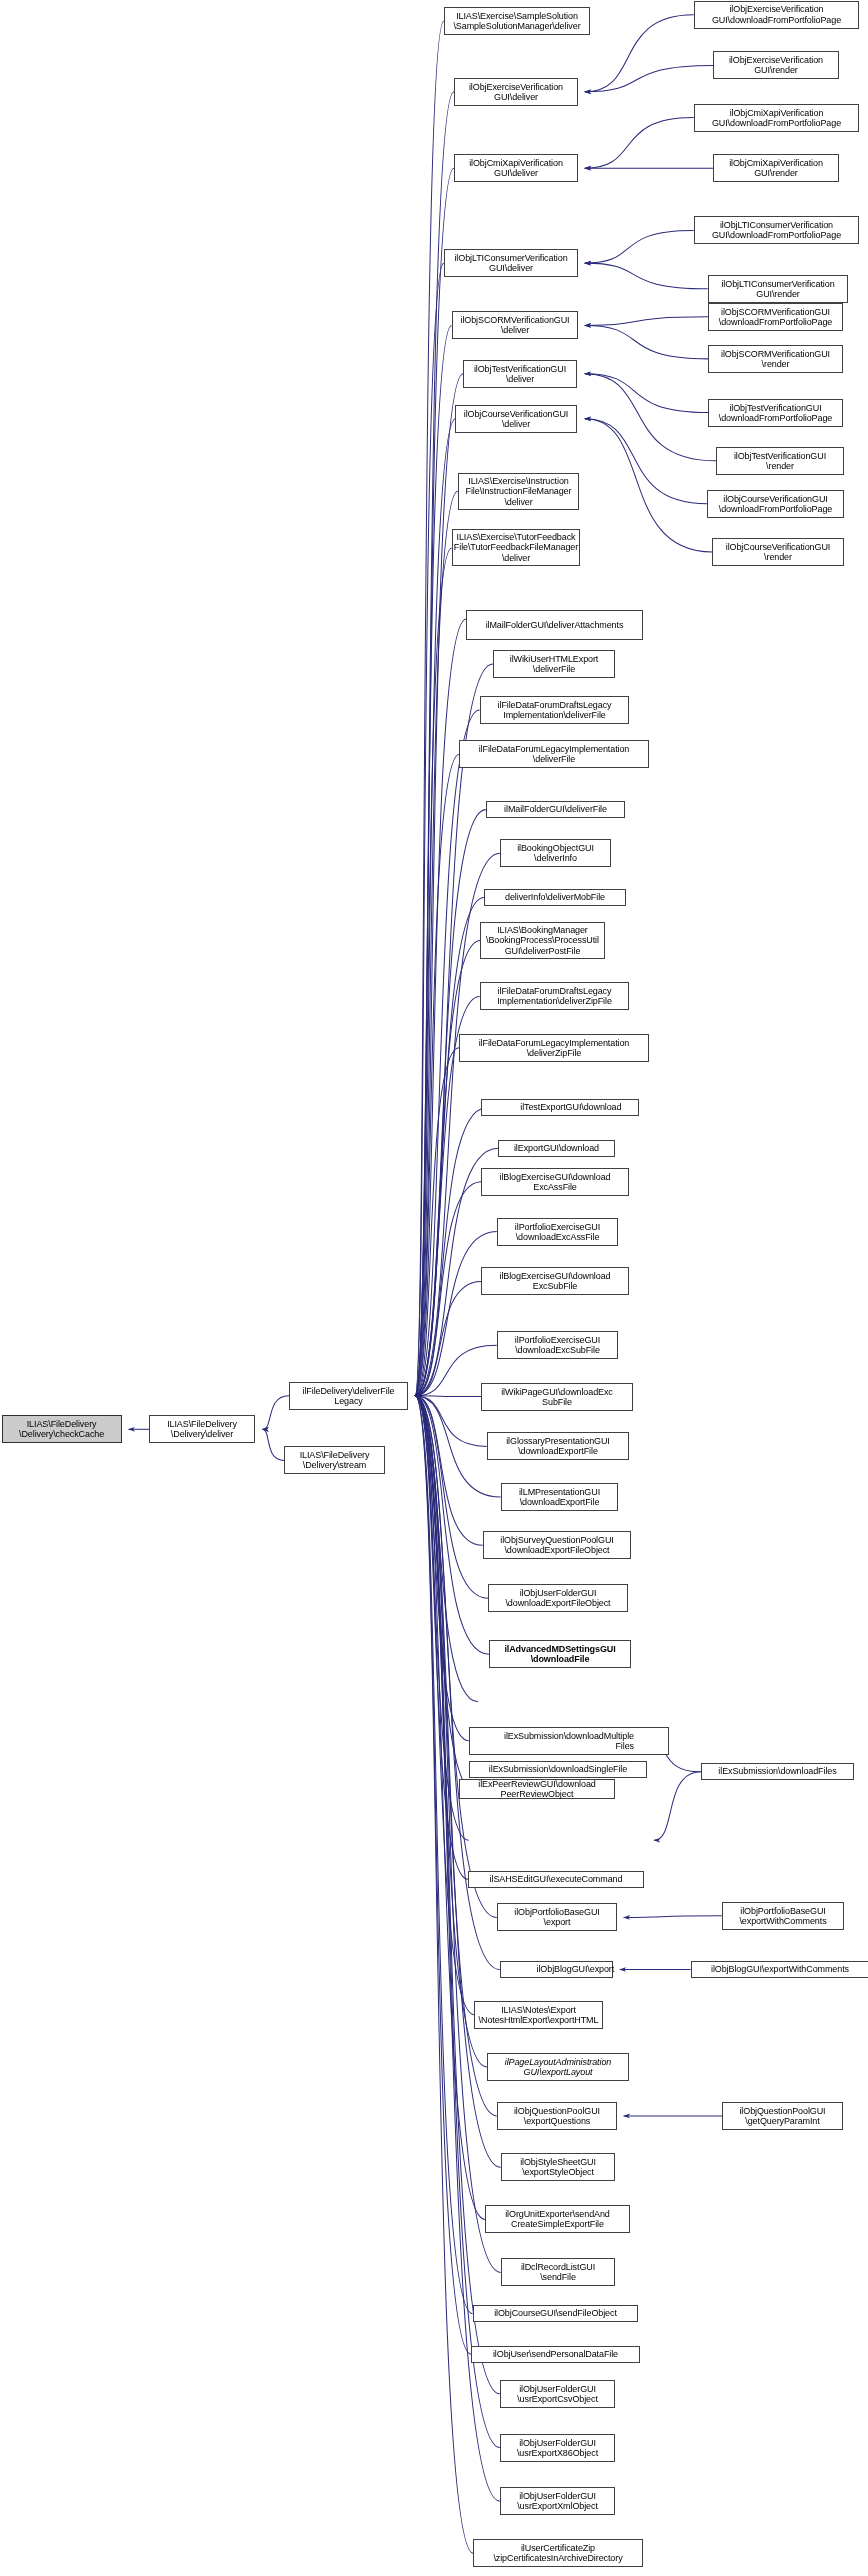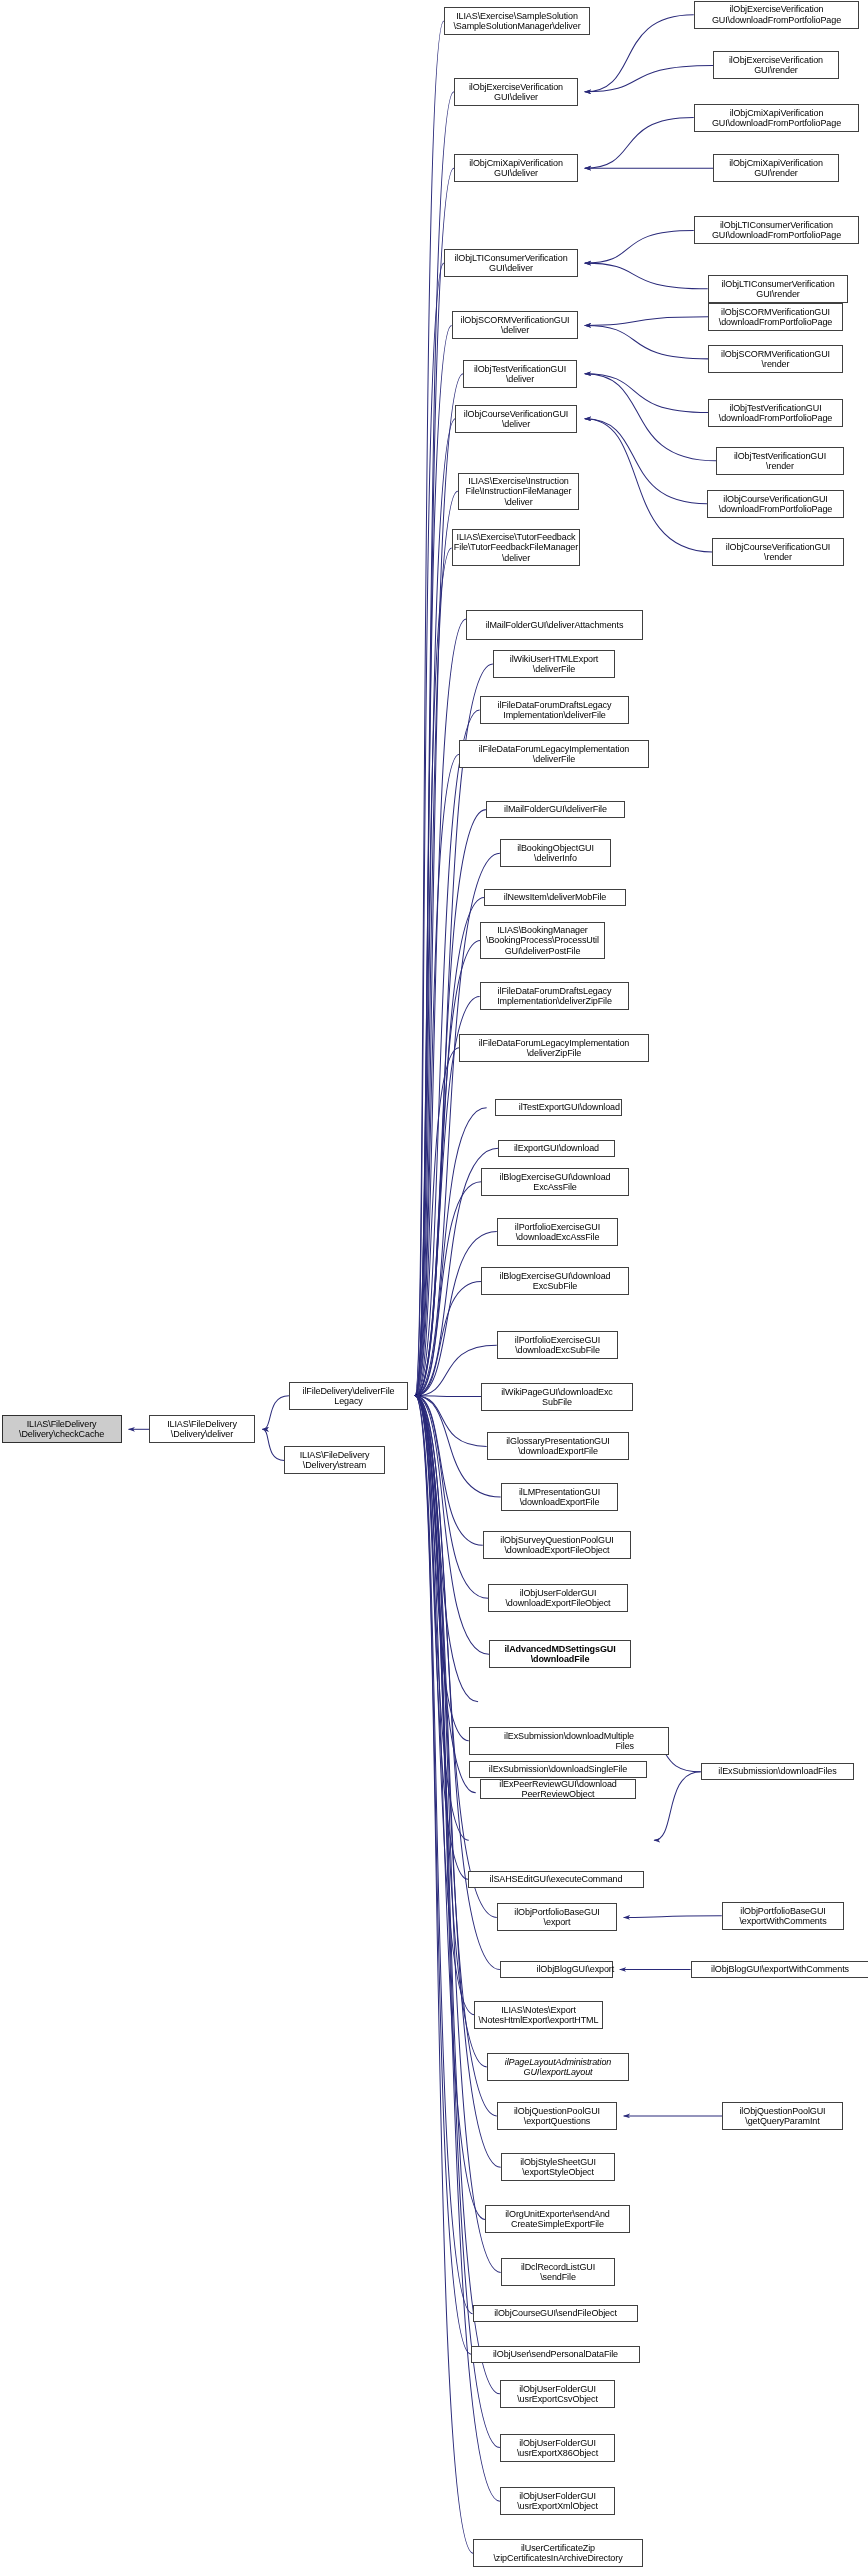--- a/index.html
+++ b/index.html
@@ -174,29 +174,29 @@
       <div class="node" style="left: 466px; top: 610px; width: 177px; height: 30px;">ilMailFolderGUI\deliverAttachments</div>
       <div class="node thick" style="left: 493px; top: 650px; width: 122px; height: 28px;">ilWikiUserHTMLExport
 \deliverFile</div>
       <div class="node thick" style="left: 480px; top: 696px; width: 149px; height: 28px;">ilFileDataForumDraftsLegacy
 Implementation\deliverFile</div>
       <div class="node thick" style="left: 459px; top: 740px; width: 190px; height: 28px;">ilFileDataForumLegacyImplementation
 \deliverFile</div>
       <div class="node" style="left: 486px; top: 801px; width: 139px; height: 17px;">ilMailFolderGUI\deliverFile</div>
       <div class="node thick" style="left: 500px; top: 839px; width: 111px; height: 28px;">ilBookingObjectGUI
 \deliverInfo</div>
-      <div class="node" style="left: 484px; top: 889px; width: 142px; height: 17px;">ilNewsItem\deliverMobFile</div>
+      <div class="node" style="left: 484px; top: 889px; width: 142px; height: 17px;">deliverInfo\deliverMobFile</div>
       <div class="node thick" style="left: 480px; top: 922px; width: 125px; height: 37px;">ILIAS\BookingManager
 \BookingProcess\ProcessUtil
 GUI\deliverPostFile</div>
       <div class="node thick" style="left: 480px; top: 982px; width: 149px; height: 28px;">ilFileDataForumDraftsLegacy
 Implementation\deliverZipFile</div>
       <div class="node thick" style="left: 459px; top: 1034px; width: 190px; height: 28px;">ilFileDataForumLegacyImplementation
 \deliverZipFile</div>
-      <div class="node" style="left: 495px; top: 1099px; width: 127px; height: 17px; padding-left: 24px;">ilTestExportGUI\download</div>
+      <div class="node" style="left: 481px; top: 1099px; width: 158px; height: 17px; padding-left: 24px;">ilTestExportGUI\download</div>
       <div class="node" style="left: 498px; top: 1140px; width: 117px; height: 17px;">ilExportGUI\download</div>
       <div class="node thick" style="left: 481px; top: 1168px; width: 148px; height: 28px;">ilBlogExerciseGUI\download
 ExcAssFile</div>
       <div class="node thick" style="left: 497px; top: 1218px; width: 121px; height: 28px;">ilPortfolioExerciseGUI
 \downloadExcAssFile</div>
       <div class="node thick" style="left: 481px; top: 1267px; width: 148px; height: 28px;">ilBlogExerciseGUI\download
 ExcSubFile</div>
       <div class="node thick" style="left: 497px; top: 1331px; width: 121px; height: 28px;">ilPortfolioExerciseGUI
 \downloadExcSubFile</div>
       <div class="node thick" style="left: 481px; top: 1383px; width: 152px; height: 28px;">ilWikiPageGUI\downloadExc
@@ -207,21 +207,21 @@
 \downloadExportFile</div>
       <div class="node thick" style="left: 483px; top: 1531px; width: 148px; height: 28px;">ilObjSurveyQuestionPoolGUI
 \downloadExportFileObject</div>
       <div class="node thick" style="left: 488px; top: 1584px; width: 140px; height: 28px;">ilObjUserFolderGUI
 \downloadExportFileObject</div>
       <div class="node thick" style="left: 489px; top: 1640px; width: 142px; height: 28px; font-weight: bold;">ilAdvancedMDSettingsGUI
 \downloadFile</div>
       <div class="node" style="left: 478px; top: 1693px; width: 156px; height: 17px; margin-top: 43px;">ilFileSystemGUI\downloadFile</div>
       <div class="node thick" style="left: 469px; top: 1727px; width: 200px; height: 28px; text-align: right;">ilExSubmission\downloadMultiple
 Files</div>
-      <div class="node thick" style="left: 480px; top: 1779px; width: 156px; height: 20px;">ilExPeerReviewGUI\download
+      <div class="node thick" style="left: 459px; top: 1779px; width: 156px; height: 20px;">ilExPeerReviewGUI\download
 PeerReviewObject</div>
       <div class="node" style="left: 701px; top: 1763px; width: 153px; height: 17px;">ilExSubmission\downloadFiles</div>
       <div class="node" style="left: 469px; top: 1761px; width: 178px; height: 17px;">ilExSubmission\downloadSingleFile</div>
       <div class="node" style="left: 468px; top: 1871px; width: 176px; height: 17px;">ilSAHSEditGUI\executeCommand</div>
       <div class="node thick" style="left: 497px; top: 1903px; width: 120px; height: 28px;">ilObjPortfolioBaseGUI
 \export</div>
       <div class="node thick" style="left: 722px; top: 1902px; width: 122px; height: 28px;">ilObjPortfolioBaseGUI
 \exportWithComments</div>
       <div class="node" style="left: 500px; top: 1961px; width: 113px; height: 17px; padding-left: 40px;">ilObjBlogGUI\export</div>
       <div class="node" style="left: 691px; top: 1961px; width: 178px; height: 17px;">ilObjBlogGUI\exportWithComments</div>

